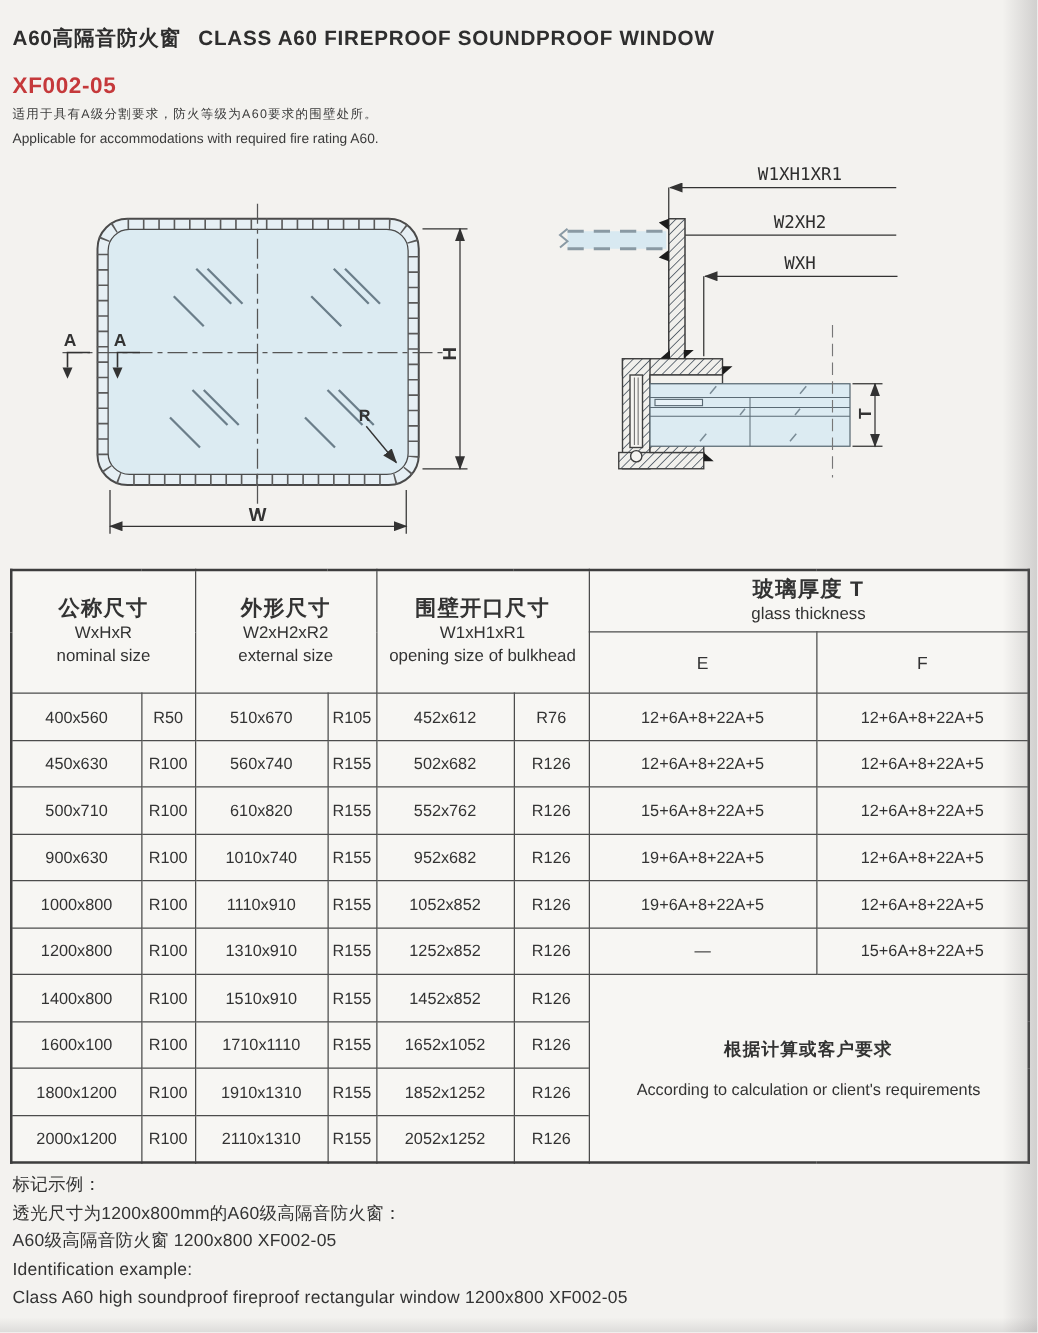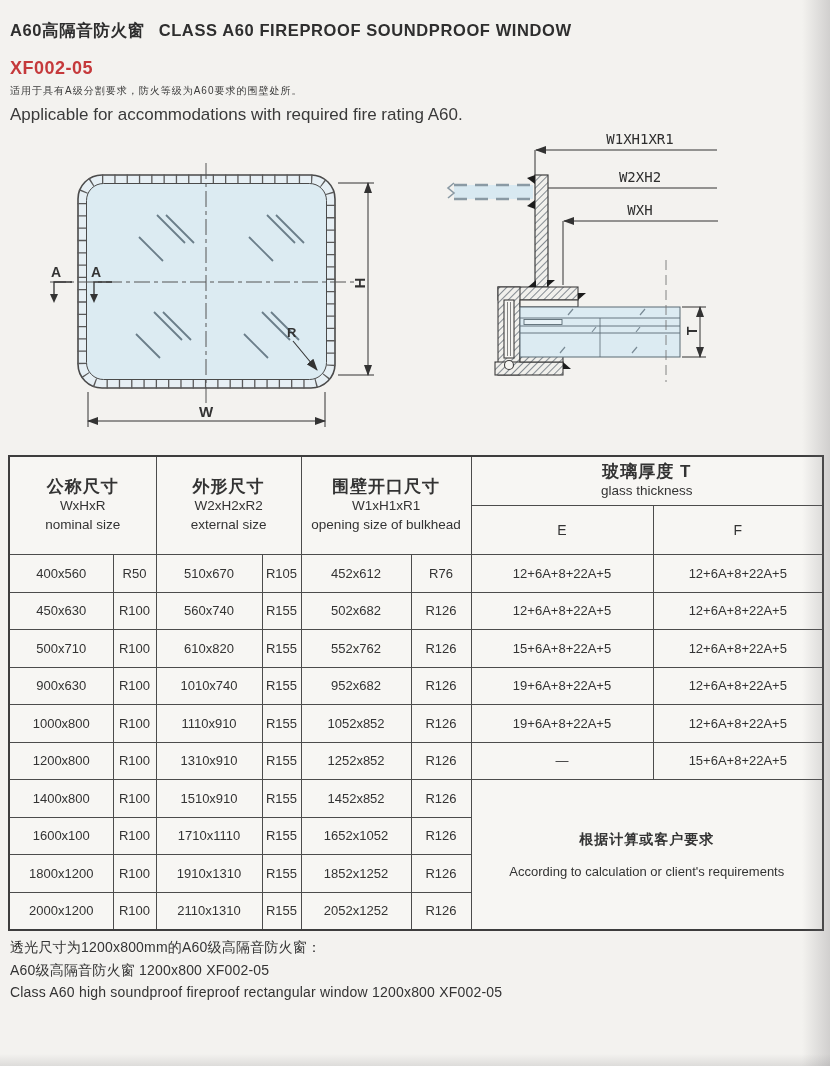--- a/index.html
+++ b/index.html
@@ -23,21 +23,21 @@
     position:absolute; left:10px; top:20px;
     font-size:16.5px; font-weight:bold; color:#2e2e2e; letter-spacing:0.6px;
     white-space:nowrap;
   }
   .doc-title .zh { margin-right:14px; }
   .model-no {
     position:absolute; left:10px; top:58px;
     font-size:18px; font-weight:bold; color:#c5393b; letter-spacing:0.5px;
   }
   .desc-zh { position:absolute; left:10px; top:84px; font-size:10px; color:#3a3a3a; letter-spacing:1px; }
-  .desc-en { position:absolute; left:10px; top:105px; font-size:17px; color:#3a3a3a; }
+  .desc-en { position:absolute; left:10px; top:105px; font-size:11px; color:#3a3a3a; }
 
   .front-view { position:absolute; left:40px; top:130px; }
   .section-view { position:absolute; left:440px; top:120px; }
 
   svg text { font-family:"Liberation Sans", sans-serif; fill:#333; }
   svg .dim-label { font-family:"DejaVu Sans Mono", monospace; font-size:14px; fill:#2e2e2e; }
 
   table.spec {
     position:absolute; left:8px; top:455px; width:814px;
     border-collapse:collapse; table-layout:fixed;
@@ -337,20 +337,22 @@
           <td>R100</td>
           <td>2110x1310</td>
           <td>R155</td>
           <td>2052x1252</td>
           <td>R126</td>
         </tr>
       </tbody>
   </table>
 
   <div class="footer">
+      <div class="f-line">标记示例：</div>
       <div class="f-line">透光尺寸为1200x800mm的A60级高隔音防火窗：</div>
       <div class="f-line">A60级高隔音防火窗 1200x800 XF002-05</div>
+      <div class="f-line">Identification example:</div>
       <div class="f-line">Class A60 high soundproof fireproof rectangular window 1200x800 XF002-05</div>
     </div>
 
   <div class="edge-shade-right"></div>
   <div class="edge-shade-bottom"></div>
 </div>
 
 </body></html>

